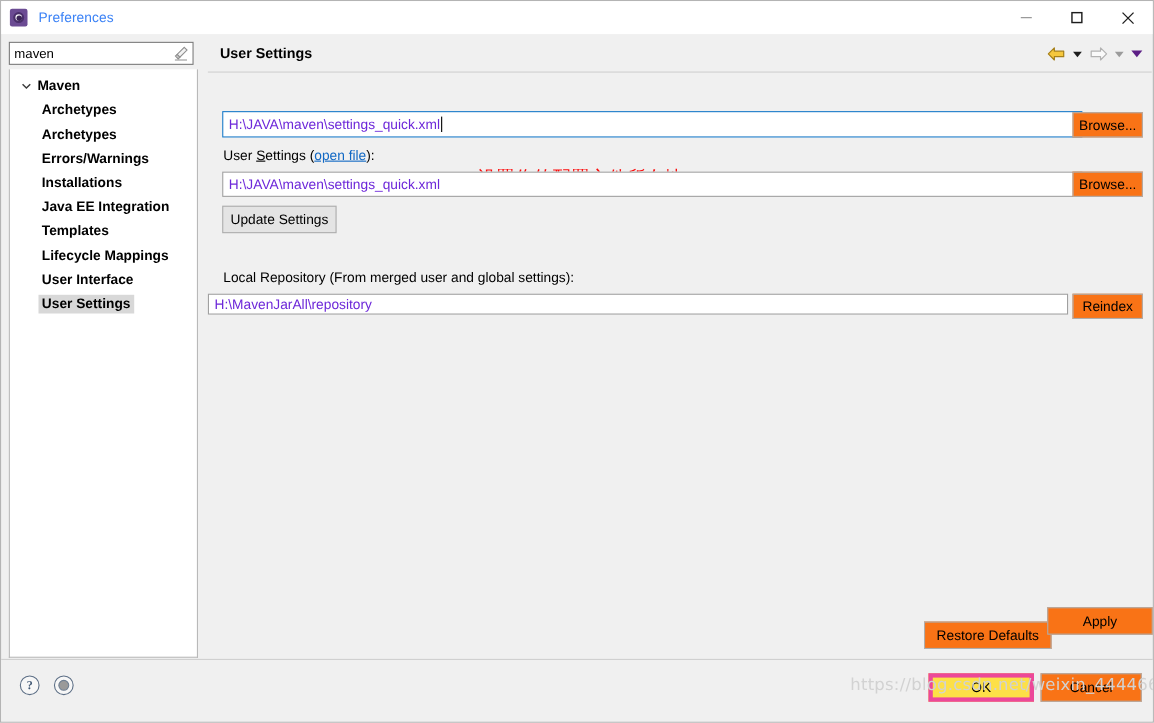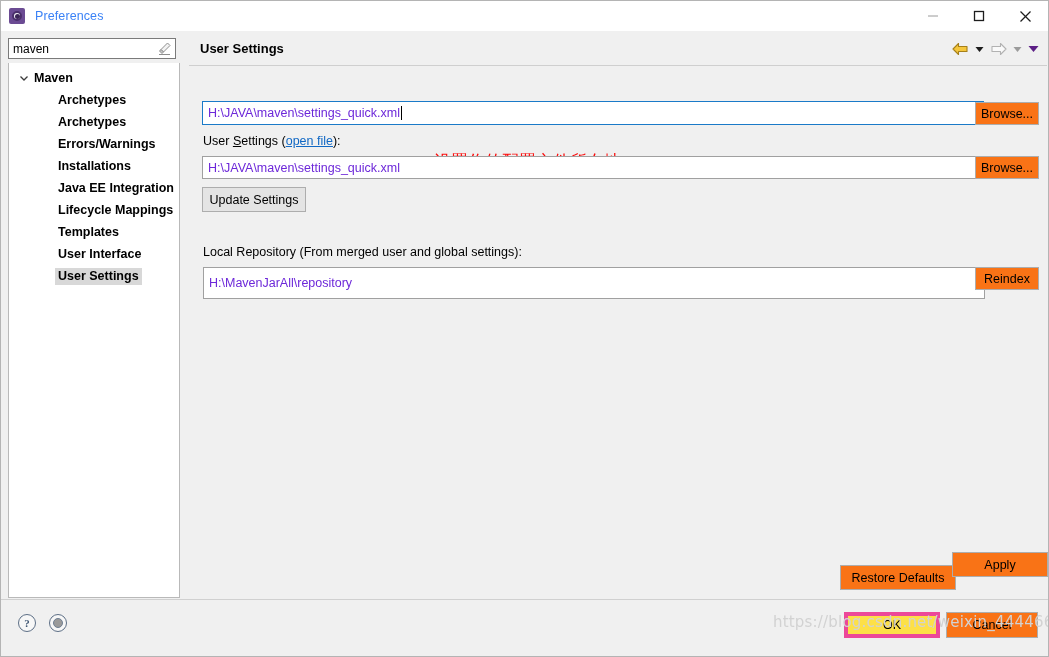--- a/index.html
+++ b/index.html
@@ -130,21 +130,21 @@
     white-space: nowrap;
   }
   .tree-row .arrow {
     width: 14px;
     margin-left: 8px;
     flex: none;
     display: flex;
     align-items: center;
     justify-content: center;
   }
-  .tree-row.child { padding-left: 46px; }
+  .tree-row.child { padding-left: 26px; }
   .tree-row .label-box {
     padding: 1px 3px 2px 3px;
   }
   .tree-row.selected .label-box {
     background: #d8d8d8;
   }
 
   
   .content {
     position: absolute;
@@ -360,24 +360,24 @@
       <div class="tree-row child">
         <span class="label-box">Errors/Warnings</span>
       </div>
       <div class="tree-row child">
         <span class="label-box">Installations</span>
       </div>
       <div class="tree-row child">
         <span class="label-box">Java EE Integration</span>
       </div>
       <div class="tree-row child">
+        <span class="label-box">Templates</span>
+      </div>
+      <div class="tree-row child">
         <span class="label-box">Lifecycle Mappings</span>
-      </div>
-      <div class="tree-row child">
-        <span class="label-box">Templates</span>
       </div>
       <div class="tree-row child">
         <span class="label-box">User Interface</span>
       </div>
       <div class="tree-row child selected">
         <span class="label-box">User Settings</span>
       </div>
     </div>
   </div>
 
@@ -431,21 +431,21 @@
       <span>User </span><span class="mn">S</span><span>ettings (</span><span class="link">open file</span><span>):</span>
     </div>
     <div class="textfield" style="left:13px; top:124px; width:782px; height:23px;">
       <span class="tf-value">H:\JAVA\maven\settings_quick.xml</span>
     </div>
     <button class="btn light" style="left:786px; top:124px; width:64px;">Browse...</button>
 
     <button class="btn" style="left:13px; top:155px; width:104px; height:25px;">Update Settings</button>
 
     <div class="field-label" style="left:14px; top:213px;">Local Repository (From merged user and global settings):</div>
-    <div class="textfield" style="left:14px; top:235px; width:782px; height:32px;text-align:right;">
+    <div class="textfield" style="left:0; top:235px; width:782px; height:19px;text-align:right;">
       <span class="tf-value">H:\MavenJarAll\repository</span>
     </div>
     <button class="btn light" style="left:786px; top:235px; width:64px;">Reindex</button>
 
     <button class="btn light" style="left:651px; top:533px; width:116px; height:25px;">Restore Defaults</button>
     <button class="btn light" style="left:763px; top:520px; width:96px; height:25px;">Apply</button>
   </div>
 
   <div class="bottom-sep"></div>
   <div class="bottombar">

